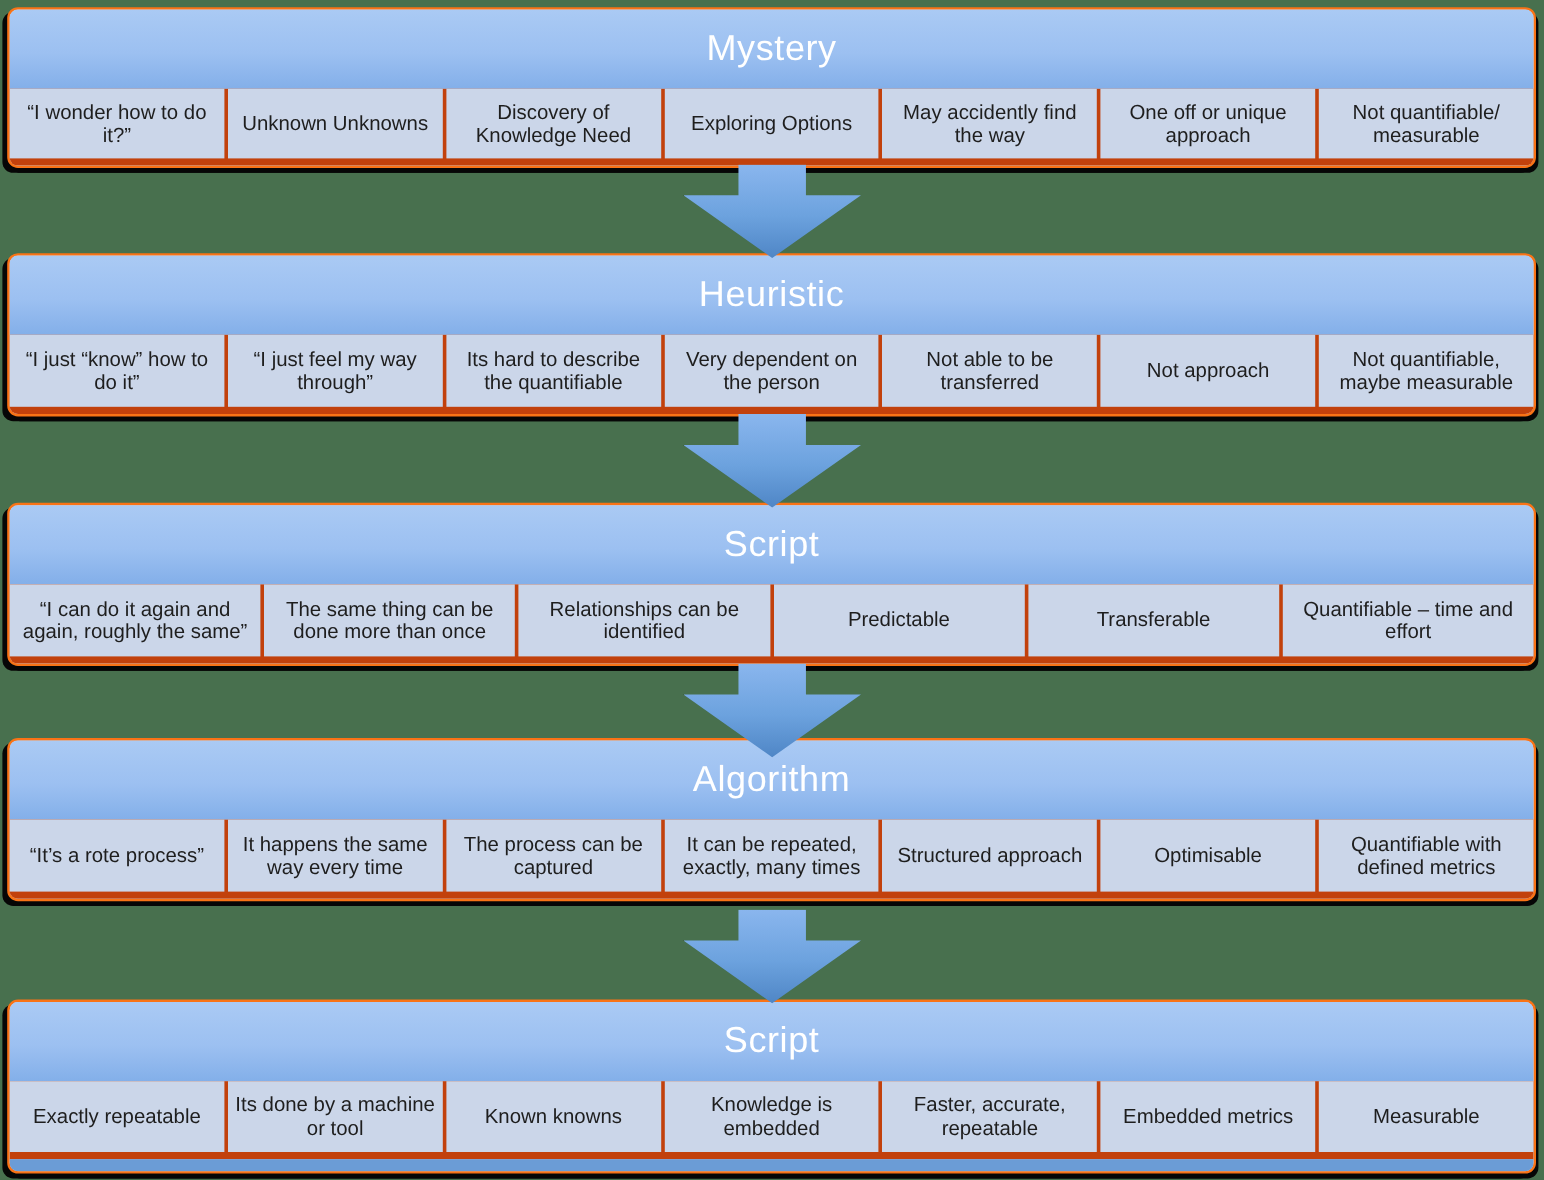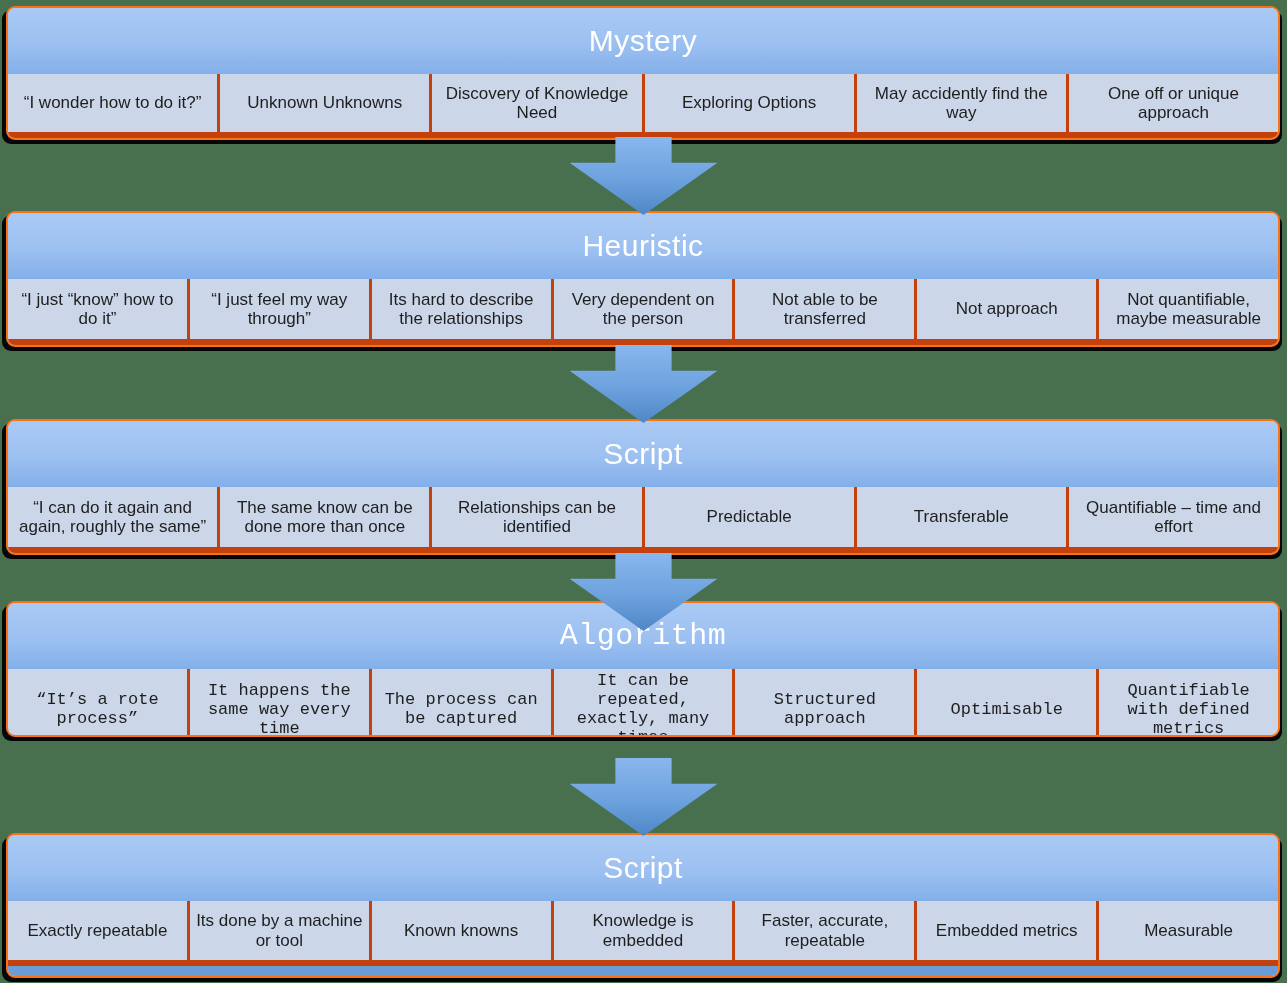--- a/index.html
+++ b/index.html
@@ -70,70 +70,71 @@
     width: 148px;
     height: 78px;
     background: linear-gradient(to bottom, #8ab6ee 0%, #6ca2de 55%, #4f86c6 100%);
     clip-path: polygon(31% 0, 69% 0, 69% 33%, 100% 33%, 50% 100%, 0 33%, 31% 33%);
     filter: drop-shadow(-5px 4px 0 #0a0a0a);
     z-index: 5;
   }
   #stage-0 { top: 6px;   height: 134px; }
   #stage-1 { top: 211px; height: 136px; }
   #stage-2 { top: 419px; height: 136px; }
-  #stage-3 { top: 601px; height: 136px; font-family: Liberation Mono, monospace; }
+  #stage-3 { top: 615px; height: 136px; }
   #stage-4 { top: 833px; height: 145px; }
   #arrow-0 { top: 137px; }
   #arrow-1 { top: 345px; }
   #arrow-2 { top: 553px; }
   #arrow-3 { top: 758px; }
 </style>
 </head>
 <body>
 
 <div class="stage" id="stage-0">
   <div class="stage-header">
     <span>Mystery</span>
   </div>
   <div class="stage-cells">
     <div class="cell">“I wonder how to do it?”</div>
     <div class="cell">Unknown Unknowns</div>
     <div class="cell">Discovery of Knowledge Need</div>
     <div class="cell">Exploring Options</div>
     <div class="cell">May accidently find the way</div>
     <div class="cell">One off or unique approach</div>
+    <div class="cell">Not quantifiable/ measurable</div>
   </div>
 </div>
 
 <div class="flow-arrow" id="arrow-0"></div>
 
 <div class="stage" id="stage-1">
   <div class="stage-header">
     <span>Heuristic</span>
   </div>
   <div class="stage-cells">
     <div class="cell">“I just “know” how to do it”</div>
     <div class="cell">“I just feel my way through”</div>
-    <div class="cell">Its hard to describe the relationships</div>
+    <div class="cell">Its hard to describe the quantifiable</div>
     <div class="cell">Very dependent on the person</div>
     <div class="cell">Not able to be transferred</div>
     <div class="cell">Not approach</div>
     <div class="cell">Not quantifiable, maybe measurable</div>
   </div>
 </div>
 
 <div class="flow-arrow" id="arrow-1"></div>
 
 <div class="stage" id="stage-2">
   <div class="stage-header">
     <span>Script</span>
   </div>
   <div class="stage-cells">
     <div class="cell">“I can do it again and again, roughly the same”</div>
-    <div class="cell">The same know can be done more than once</div>
+    <div class="cell">The same thing can be done more than once</div>
     <div class="cell">Relationships can be identified</div>
     <div class="cell">Predictable</div>
     <div class="cell">Transferable</div>
     <div class="cell">Quantifiable – time and effort</div>
   </div>
 </div>
 
 <div class="flow-arrow" id="arrow-2"></div>
 
 <div class="stage" id="stage-3">

